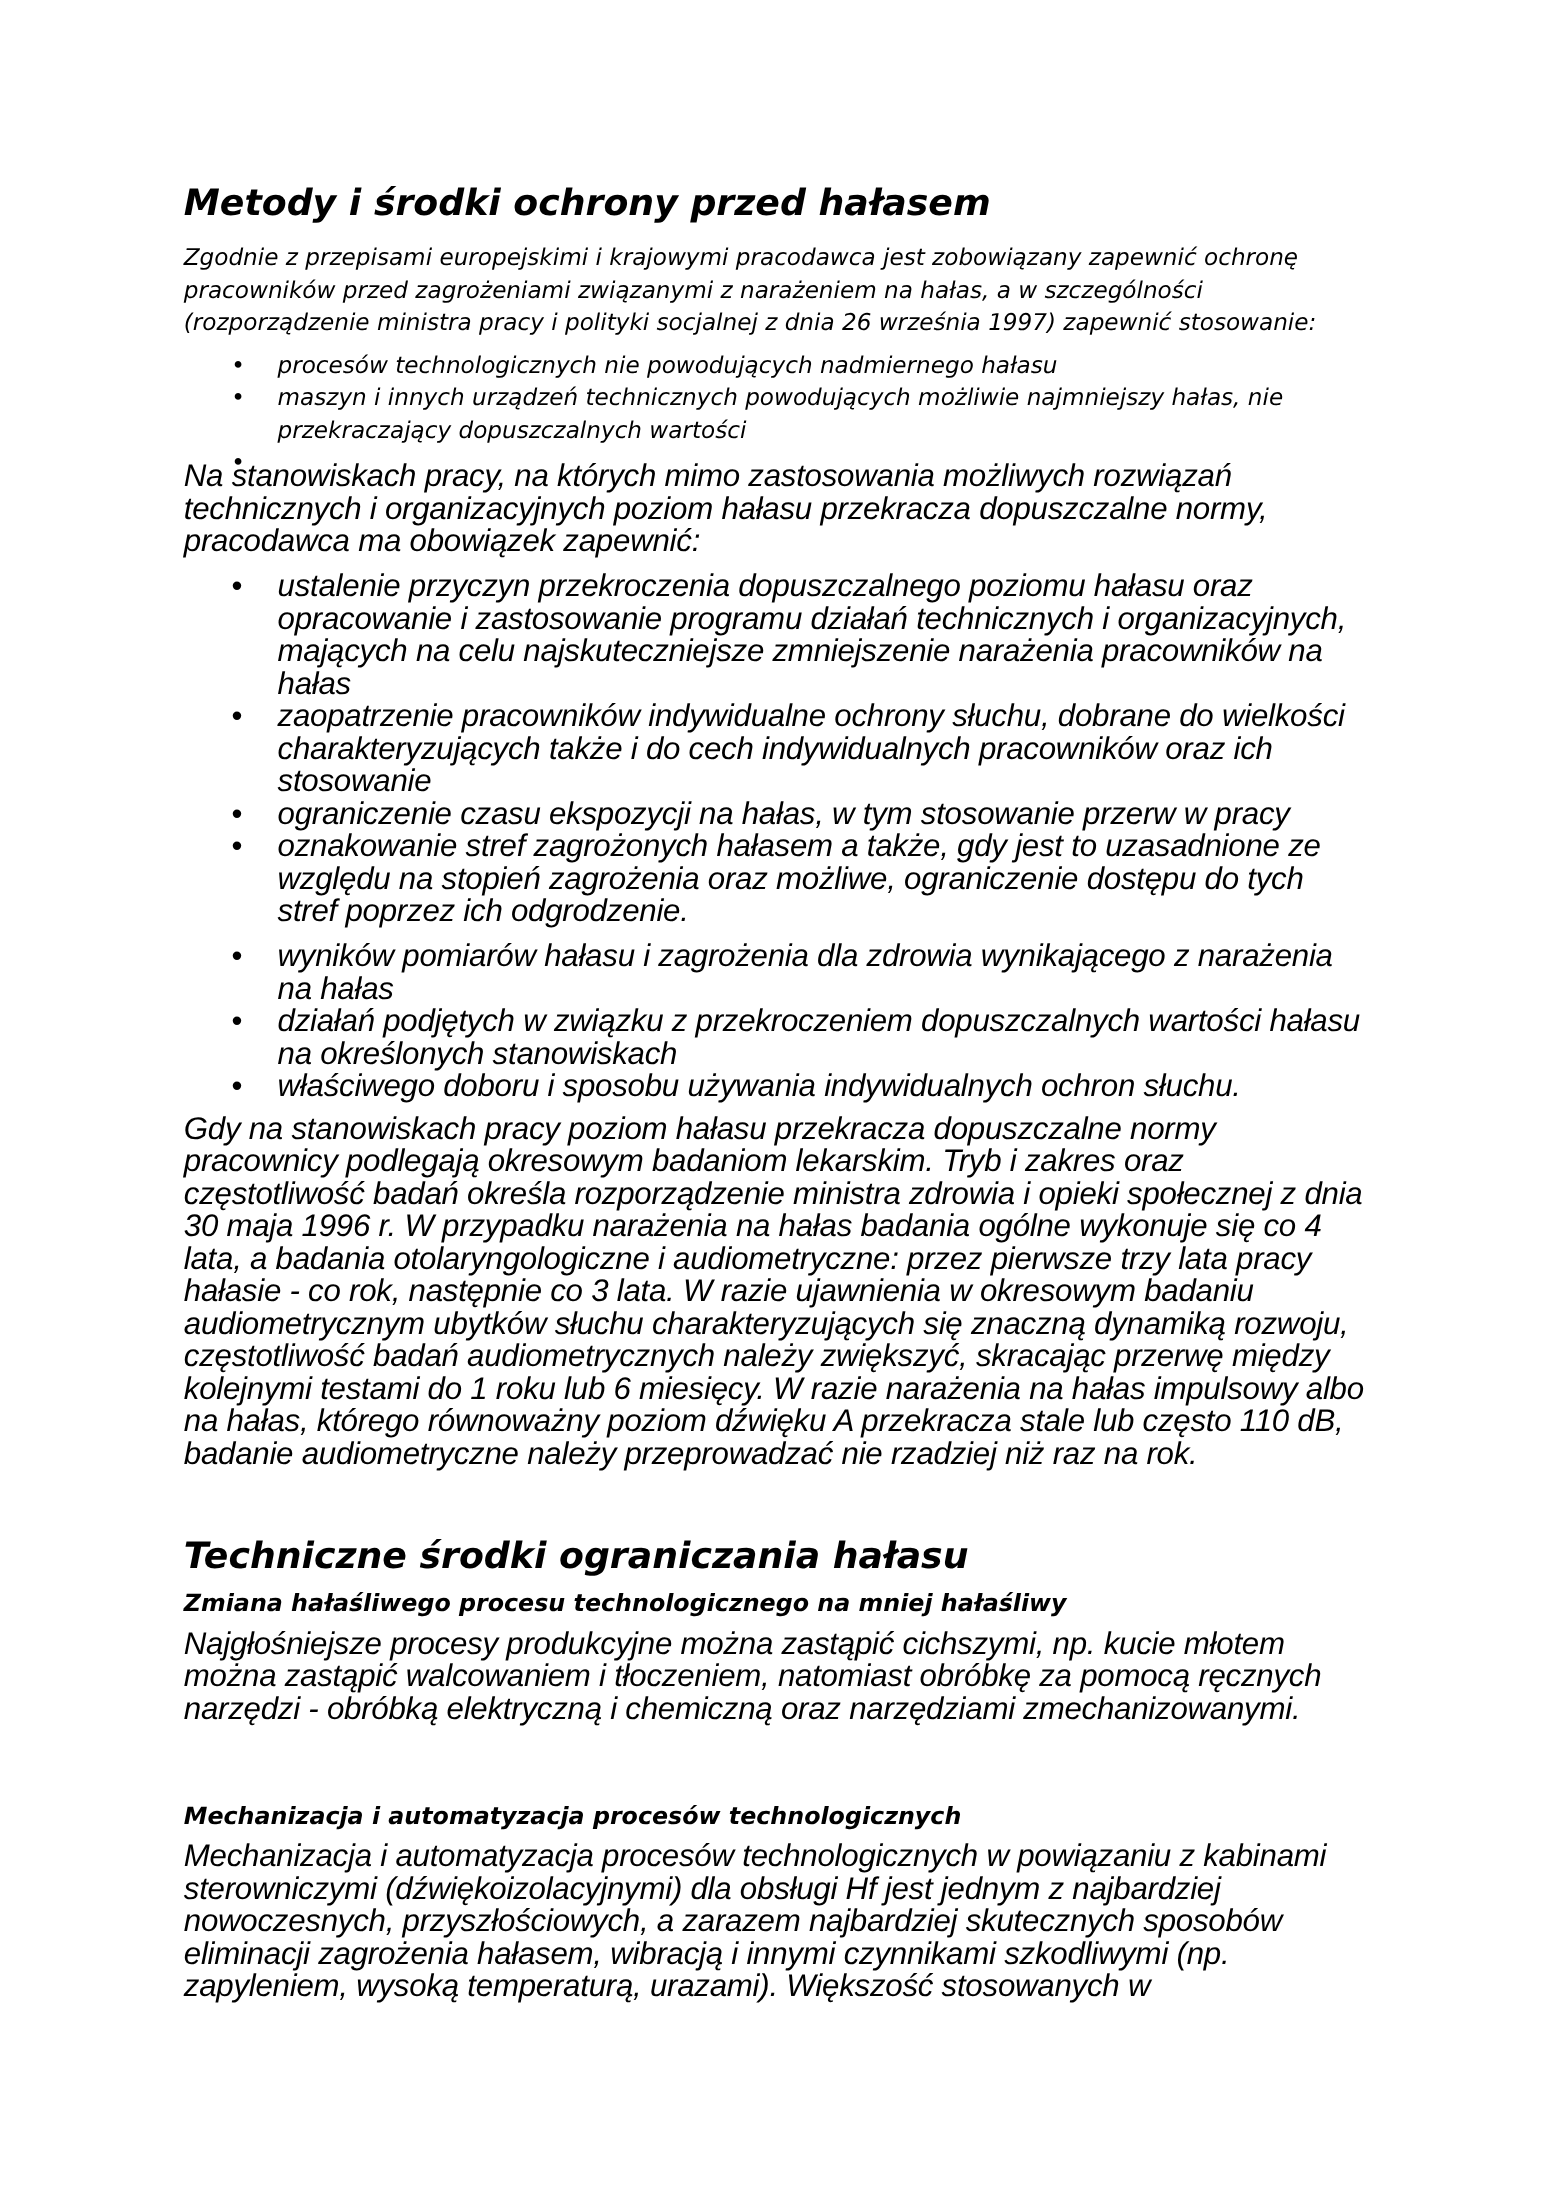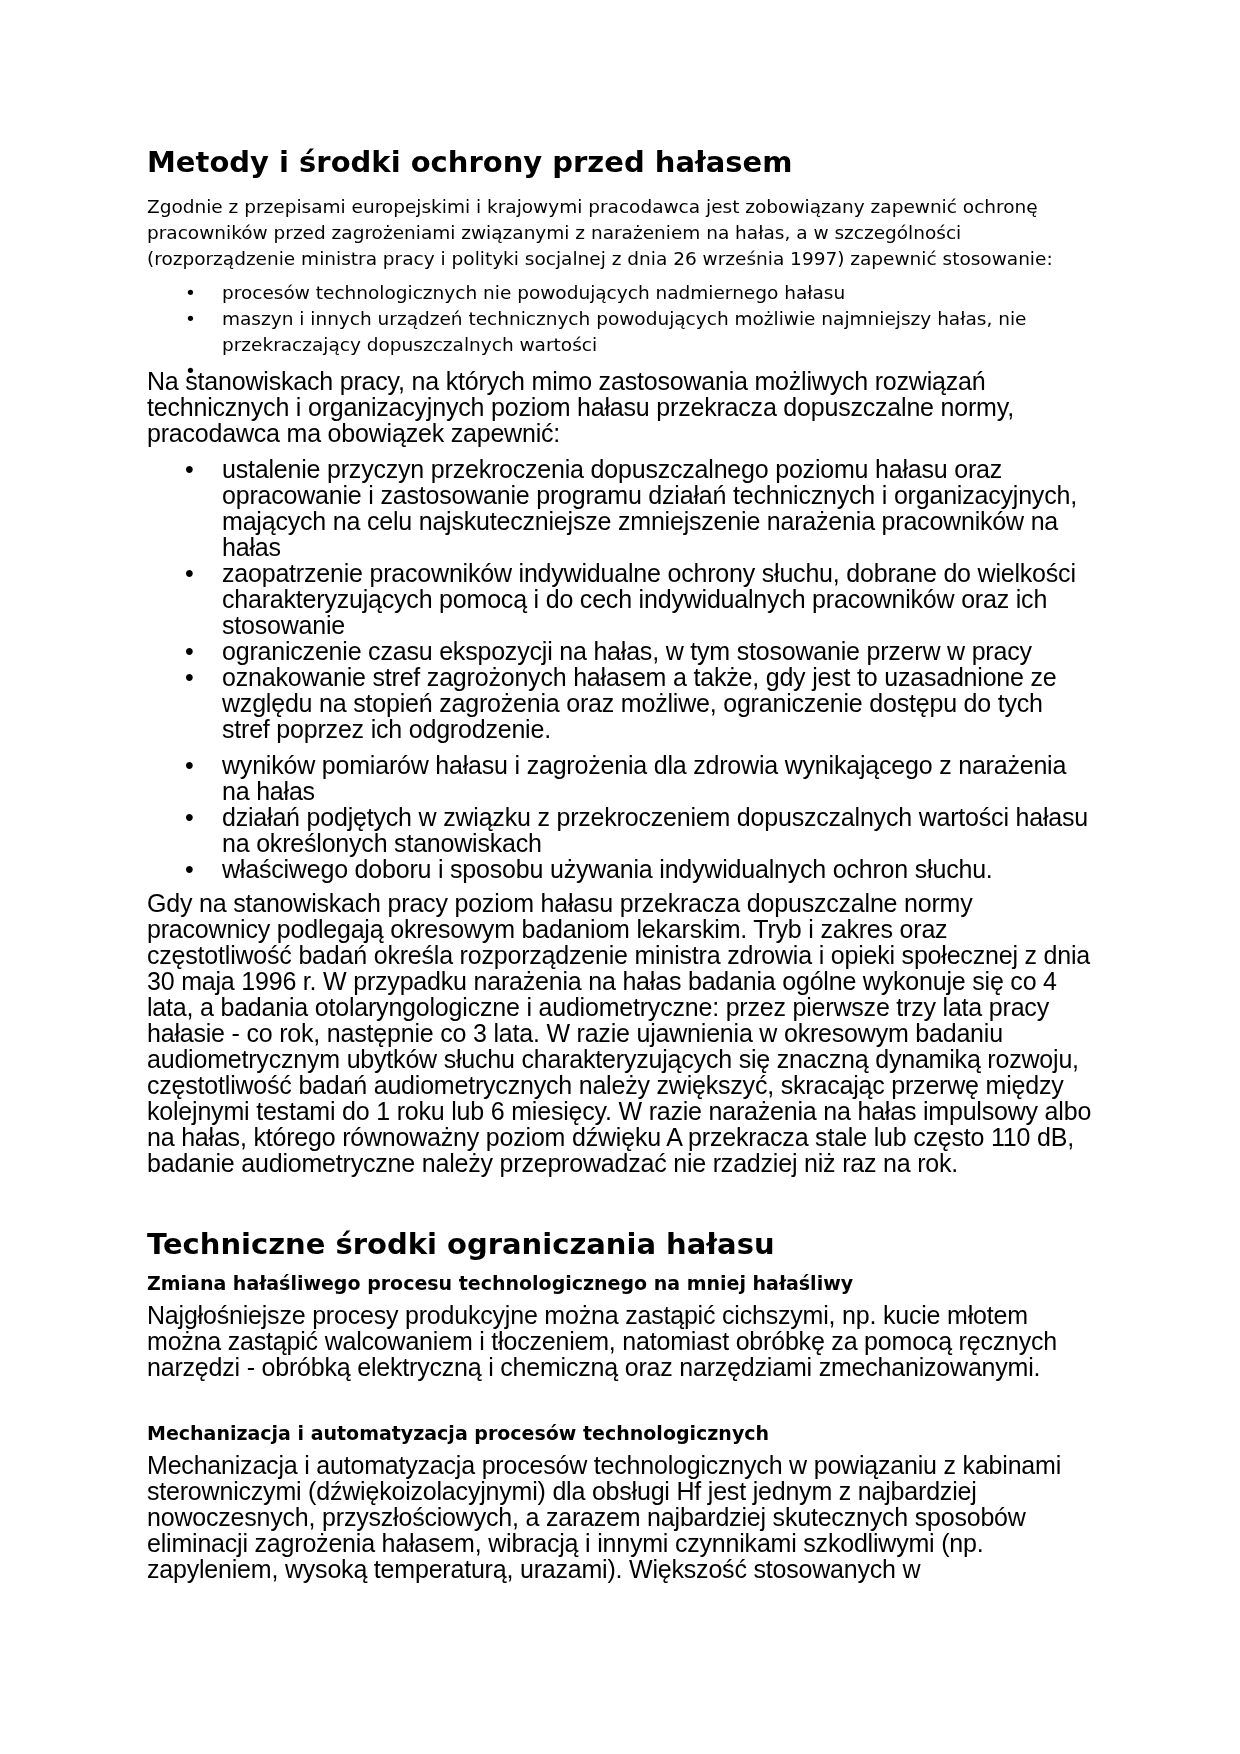--- a/index.html
+++ b/index.html
@@ -1,22 +1,22 @@
 <!DOCTYPE html>
 <html><head>
 <meta charset="utf-8">
 <style>
   html, body { margin: 0; padding: 0; background: #ffffff; }
   body { width: 1240px; height: 1754px; position: relative; overflow: hidden; color: #000; }
-  .page { position: absolute; left: 147px; top: 140px; width: 950px; }
+  .page { position: absolute; left: 147px; top: 140px; width: 950px; font-style: italic; }
   .h1 { font-family: "DejaVu Sans", sans-serif; font-weight: bold; font-size: 29px; line-height: 36px; margin: 0; }
   .h1.first { margin-top: 4px; margin-bottom: 14px; }
   .h1.second { margin-top: 50px; margin-bottom: 8px; }
   .h2 { font-family: "DejaVu Sans", sans-serif; font-weight: bold; font-size: 19px; line-height: 26px; margin: 0 0 6px 0; }
-  .h2.gap { margin-top: 40px; }
+  .h2.gap { margin-top: 60px; }
   .p-sans { font-family: "DejaVu Sans", sans-serif; font-size: 18.5px; line-height: 26px; margin: 0; }
   .p-lib { font-family: "Liberation Sans", sans-serif; font-size: 25px; line-height: 26px; margin: 0; letter-spacing: -0.2px; }
   ul { margin: 0; padding: 0; list-style: none; }
   li { position: relative; padding-left: 75px; }
   li .bullet { position: absolute; left: 38px; top: 0; }
   .sans-list { margin: 8px 0 10px 0; }
   .lib-list { margin: 10px 0 8px 0; }
 </style>
 </head>
 <body>
@@ -30,21 +30,21 @@
   <ul class="sans-list p-sans">
     <li><span class="bullet">•</span><span>procesów technologicznych nie powodujących nadmiernego hałasu</span></li>
     <li><span class="bullet">•</span><span>maszyn i innych urządzeń technicznych powodujących możliwie najmniejszy hałas, nie przekraczający dopuszczalnych wartości</span></li>
     <li><span class="bullet">•</span></li>
   </ul>
 
   <p class="p-lib">Na stanowiskach pracy, na których mimo zastosowania możliwych rozwiązań technicznych i organizacyjnych poziom hałasu przekracza dopuszczalne normy, pracodawca ma obowiązek zapewnić:</p>
 
   <ul class="lib-list p-lib">
     <li><span class="bullet">•</span><span>ustalenie przyczyn przekroczenia dopuszczalnego poziomu hałasu oraz opracowanie i zastosowanie programu działań technicznych i organizacyjnych, mających na celu najskuteczniejsze zmniejszenie narażenia pracowników na hałas</span></li>
-    <li><span class="bullet">•</span><span>zaopatrzenie pracowników indywidualne ochrony słuchu, dobrane do wielkości charakteryzujących pomocą i do cech indywidualnych pracowników oraz ich stosowanie</span></li>
+    <li><span class="bullet">•</span><span>zaopatrzenie pracowników indywidualne ochrony słuchu, dobrane do wielkości charakteryzujących także i do cech indywidualnych pracowników oraz ich stosowanie</span></li>
     <li><span class="bullet">•</span><span>ograniczenie czasu ekspozycji na hałas, w tym stosowanie przerw w pracy</span></li>
     <li><span class="bullet">•</span><span>oznakowanie stref zagrożonych hałasem a także, gdy jest to uzasadnione ze względu na stopień zagrożenia oraz możliwe, ograniczenie dostępu do tych stref poprzez ich odgrodzenie.</span></li>
   </ul>
 
 
   <ul class="lib-list p-lib">
     <li><span class="bullet">•</span><span>wyników pomiarów hałasu i zagrożenia dla zdrowia wynikającego z narażenia na hałas</span></li>
     <li><span class="bullet">•</span><span>działań podjętych w związku z przekroczeniem dopuszczalnych wartości hałasu na określonych stanowiskach</span></li>
     <li><span class="bullet">•</span><span>właściwego doboru i sposobu używania indywidualnych ochron słuchu.</span></li>
   </ul>

